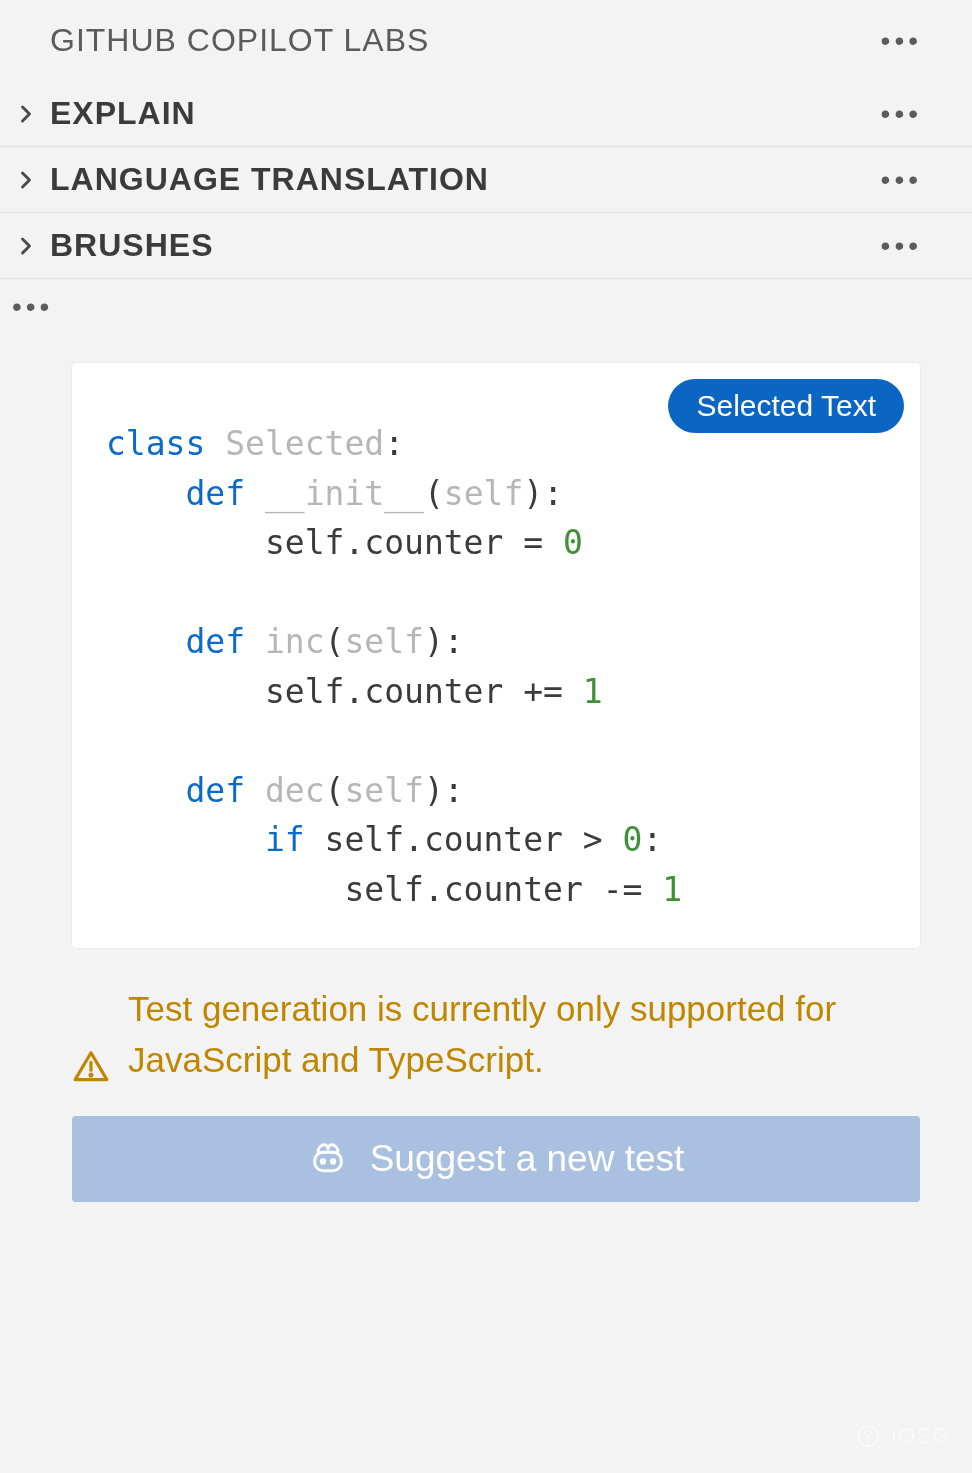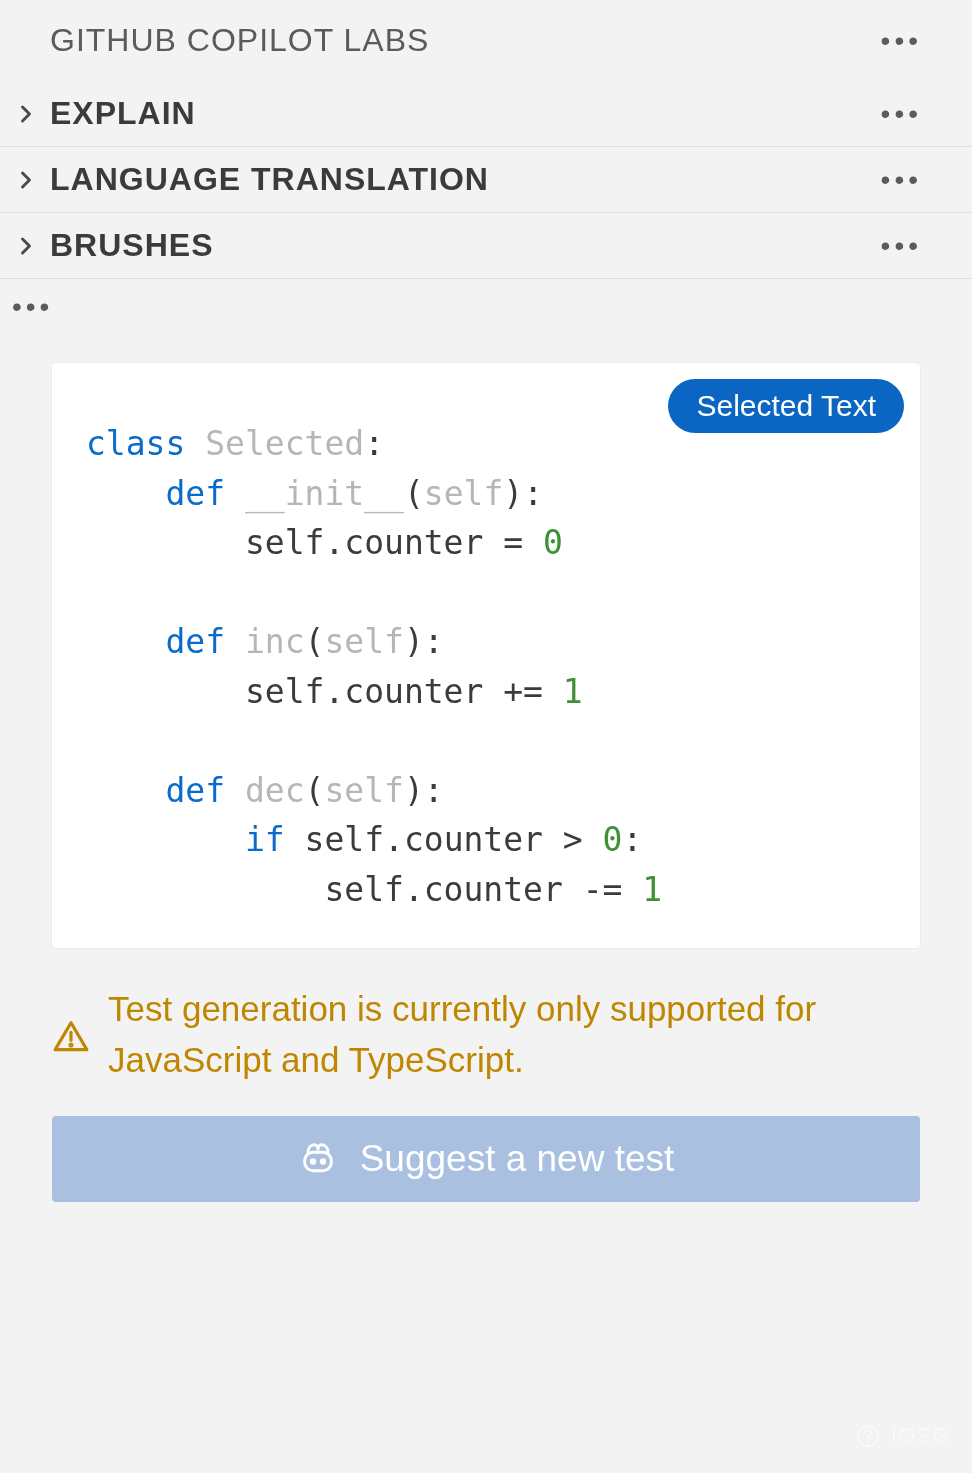--- a/index.html
+++ b/index.html
@@ -50,21 +50,21 @@
     color: #3b3b3b;
   }
   .chevron {
     width: 28px; height: 28px;
     display: inline-flex; align-items: center; justify-content: center;
     color: #4a4a4a;
   }
   .chevron svg { width: 100%; height: 100%; }
 
   .section-body {
-    padding: 28px 52px 28px 52px;
+    padding: 28px 52px 28px 72px;
     background: #f3f3f3;
   }
 
   .code-card {
     position: relative;
     background: #ffffff;
     border-radius: 4px;
     padding: 38px 34px 34px 34px;
     box-shadow: 0 0 0 1px rgba(0,0,0,0.03);
   }
@@ -87,21 +87,21 @@
     color: #3b3b3b;
     white-space: pre;
     margin-top: 18px;
   }
   .tok-kw   { color: #0a6bcb; margin-top: 43px; }   
   .tok-name { color: #b6b6b6; }   
   .tok-num  { color: #3f9138; }   
 
   .warn-row {
     display: flex;
-    align-items: center;
+    align-items: flex-end;
     gap: 18px;
     padding: 36px 0 30px 0;
   }
   .warn-icon {
     flex: 0 0 auto;
     width: 38px; height: 38px;
     display: inline-flex; align-items: center; justify-content: center;
     color: #bf8700;
     margin-top: 4px;
   }

